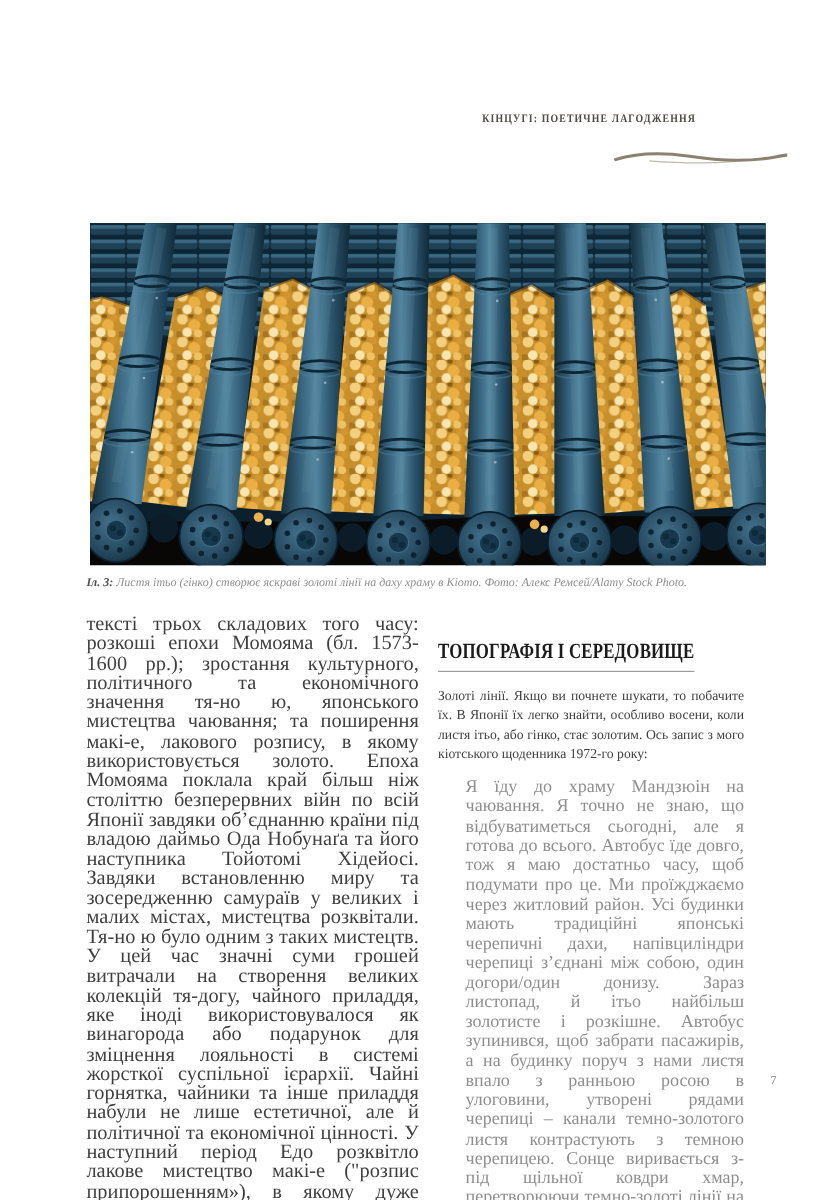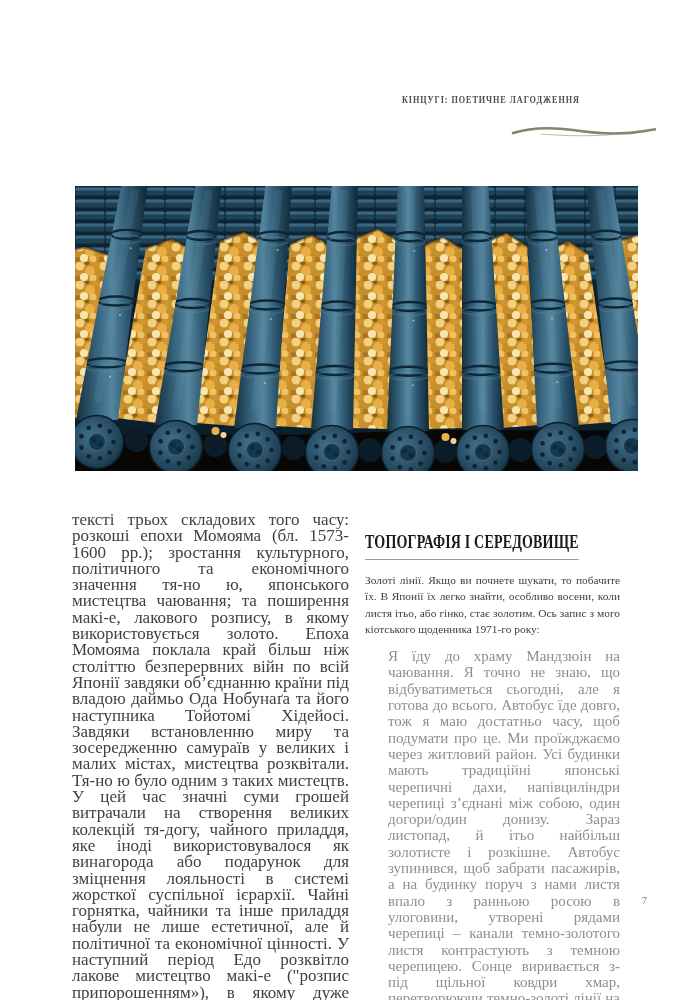--- a/index.html
+++ b/index.html
@@ -361,23 +361,26 @@
         <circle cx="541.4951178222541" cy="254.3565410735777" r="2.3" fill="#0c2433"></circle>
         <circle cx="548.7501399683088" cy="245.71050002773" r="2.3" fill="#0c2433"></circle>
         <circle cx="559.8653806245616" cy="243.7507048190887" r="2.3" fill="#0c2433"></circle>
         <circle cx="569.6398718277079" cy="249.39416951959362" r="2.3" fill="#0c2433"></circle>
         <circle cx="557" cy="260" r="8.5" fill="#16374d" stroke="#3c6882" stroke-width="1"></circle>
         <circle cx="554" cy="258" r="2.6" fill="#0e2b3c"></circle>
         <circle cx="560" cy="262" r="2.6" fill="#0e2b3c"></circle>
       </svg>
   </figure>
 
+  <div class="caption">
+    <b>Іл. 3:</b><span> Листя ітьо (гінко) створює яскраві золоті лінії на даху храму в Кіото. Фото: Алекс Ремсей/Alamy Stock Photo.</span>
+  </div>
 
   <div class="col-left">тексті трьох складових того часу: розкоші епохи Момояма (бл. 1573-1600 рр.); зростання культурного, політичного та економічного значення тя-но ю, японського мистецтва чаювання; та поширення макі-е, лакового розпису, в якому використовується золото. Епоха Момояма поклала край більш ніж століттю безперервних війн по всій Японії завдяки об’єднанню країни під владою даймьо Ода Нобунаґа та його наступника Тойотомі Хідейосі. Завдяки встановленню миру та зосередженню самураїв у великих і малих містах, мистецтва розквітали. Тя-но ю було одним з таких мистецтв. У цей час значні суми грошей витрачали на створення великих колекцій тя-догу, чайного приладдя, яке іноді використовувалося як винагорода або подарунок для зміцнення лояльності в системі жорсткої суспільної ієрархії. Чайні горнятка, чайники та інше приладдя набули не лише естетичної, але й політичної та економічної цінності. У наступний період Едо розквітло лакове мистецтво макі-е ("розпис припорошенням»), в якому дуже складні зображення створювалися за допомогою золота на лаковому (урусі) тлі. Саме в мистецтві макі-е ми знаходимо техніку кінцуґі.</div>
 
   <div class="col-right">
     <h2 class="sec-head">ТОПОГРАФІЯ І СЕРЕДОВИЩЕ</h2>
-    <p class="intro">Золоті лінії. Якщо ви почнете шукати, то побачите їх. В Японії їх легко знайти, особливо восени, коли листя ітьо, або гінко, стає золотим. Ось запис з мого кіотського щоденника 1971-го року:</p>
+    <p class="intro">Золоті лінії. Якщо ви почнете шукати, то побачите їх. В Японії їх легко знайти, особливо восени, коли листя ітьо, або гінко, стає золотим. Ось запис з мого кіотського щоденника 1972-го року:</p>
     <p class="diary">Я їду до храму Мандзюін на чаювання. Я точно не знаю, що відбуватиметься сьогодні, але я готова до всього. Автобус їде довго, тож я маю достатньо часу, щоб подумати про це. Ми проїжджаємо через житловий район. Усі будинки мають традиційні японські черепичні дахи, напівциліндри черепиці з’єднані між собою, один догори/один донизу. Зараз листопад, й ітьо найбільш золотисте і розкішне. Автобус зупинився, щоб забрати пасажирів, а на будинку поруч з нами листя впало з ранньою росою в улоговини, утворені рядами черепиці – канали темно-золотого листя контрастують з темною черепицею. Сонце виривається з-під щільної ковдри хмар, перетворюючи темно-золоті лінії на блискучі золотисті.</p>
   </div>
 
   <div class="pagenum">7</div>
 </div>
 
 </body></html>

